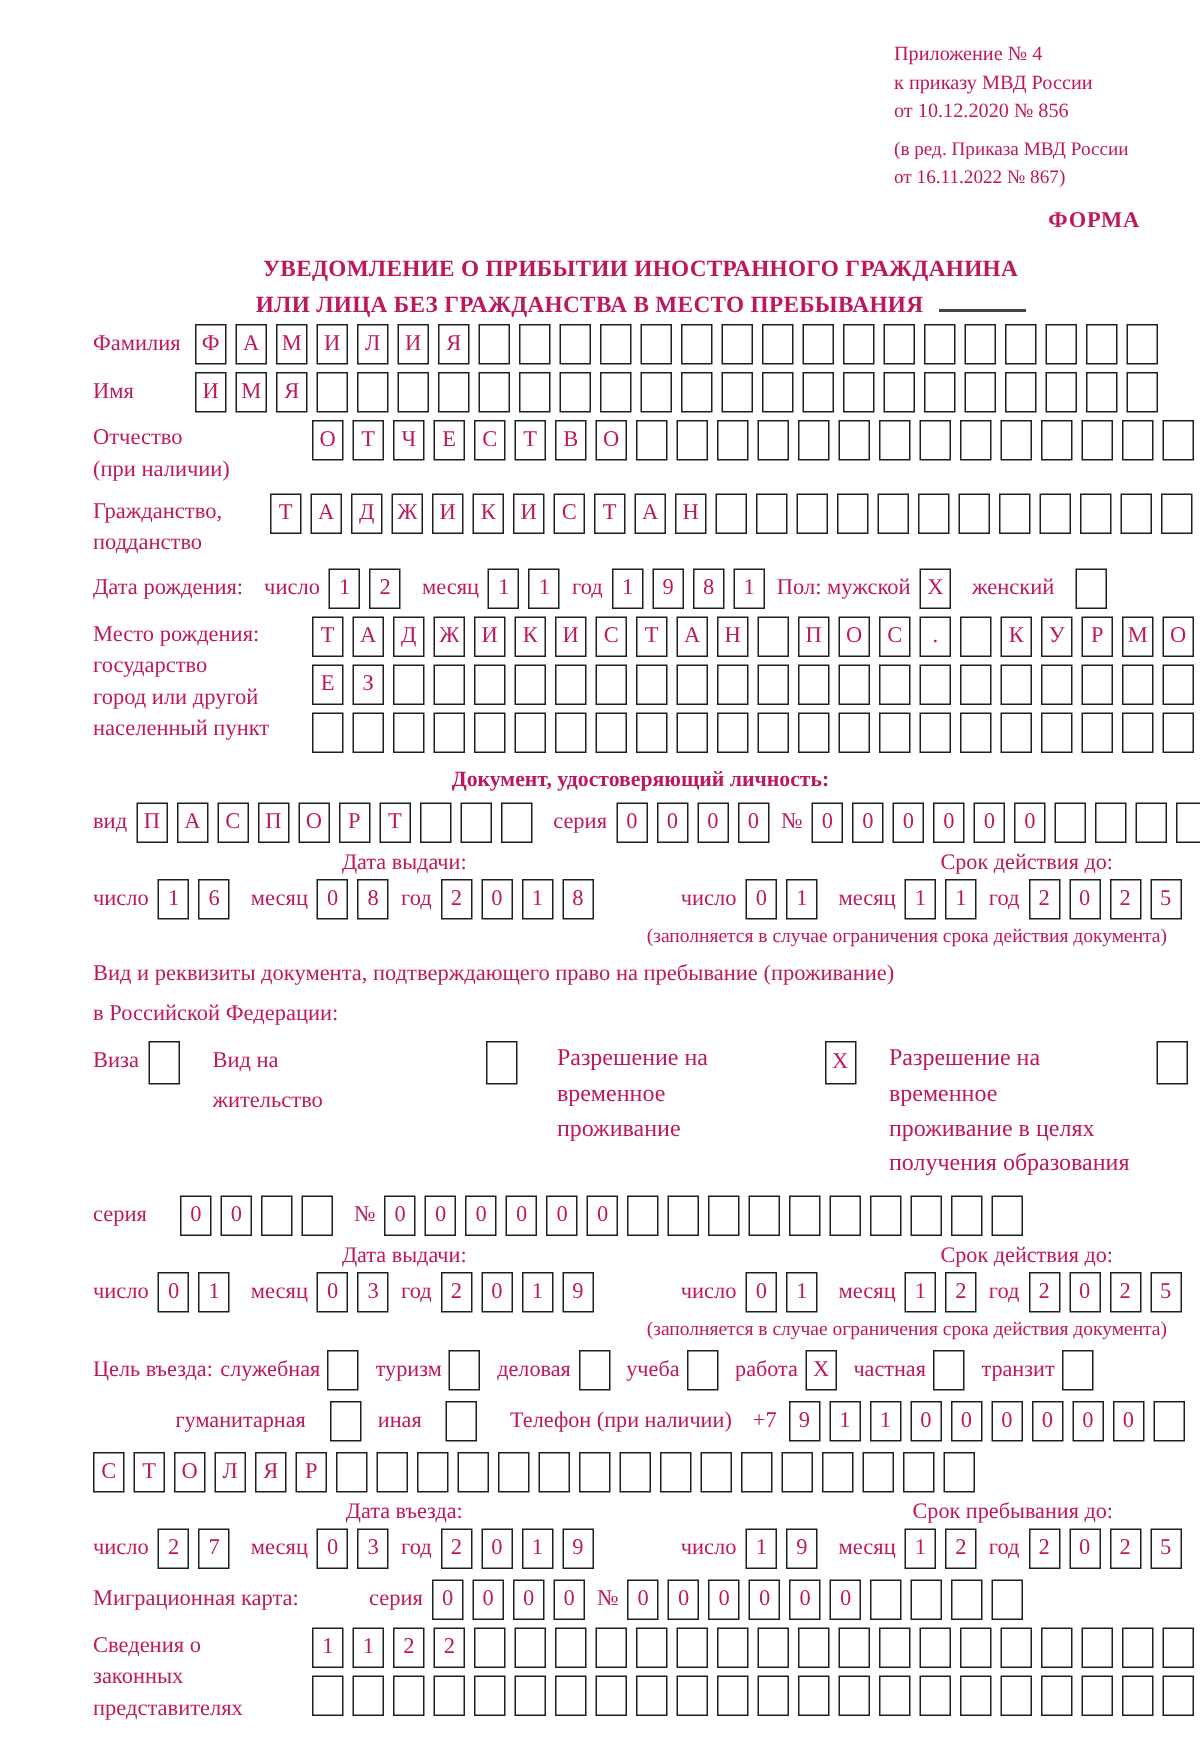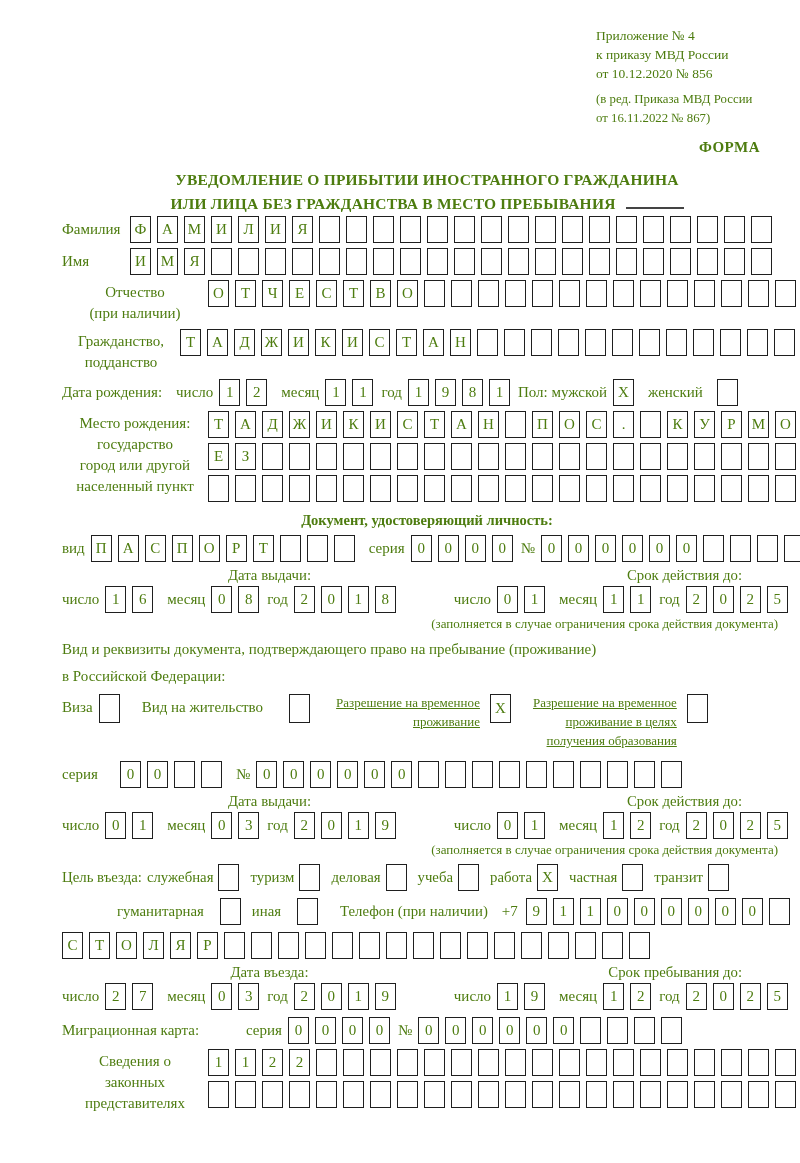--- a/index.html
+++ b/index.html
@@ -1,31 +1,31 @@
 <!DOCTYPE html>
 <html><head>
 <meta charset="utf-8">
 <style>
   html,body{margin:0;padding:0;background:#fff;}
   .page{
     position:relative;width:800px;height:1163px;box-sizing:border-box;
-    background:#fff;color:#4d7c0f;
+    background:#fff;color:#be185d;
     font-family:"Liberation Serif","DejaVu Serif",serif;
     padding:26px 8px 0 62px;overflow:hidden;font-size:15px;
   }
   .appendix{margin-left:auto;width:196px;font-size:13.5px;line-height:1.42;}
   .appendix .ap2{margin-top:7px;font-size:12.8px;}
   .forma{text-align:right;padding-right:32px;font-weight:bold;font-size:15px;margin-top:12px;letter-spacing:.5px;}
   .title{ text-align:center;font-weight:bold;font-size:15.5px;line-height:1.55;margin-top:12px;letter-spacing:.2px;}
   .title .uline{display:inline-block;width:58px;border-bottom:2.2px solid #444;height:13px;margin-left:10px;}
   .sec-head{font-weight:bold;font-size:14.2px;margin:20px 0 14px 2px;letter-spacing:.2px;}
 
   .frow{display:flex;align-items:flex-start;margin-bottom:5px;}
   .flab{flex:0 0 auto;line-height:27px;}
-  .flab.ml{line-height:21px;padding-top:2px;text-align:center;}
+  .flab.ml{line-height:21px;padding-top:2px;}
   .w68{width:68px;} .w118{width:118px;} .w146{width:146px;}
   .cells{display:inline-flex;gap:6px;flex-wrap:nowrap;}
   .cell{
     width:21px;height:27px;box-sizing:border-box;border:1.8px solid #1f1f1f;
     display:inline-flex;align-items:center;justify-content:center;
     font-size:15px;background:#fff;flex:0 0 21px;
   }
   .stack .cells{margin-bottom:5px;}
   .stack{display:flex;flex-direction:column;}
 
@@ -39,21 +39,21 @@
   .dh2{margin-left:115px;width:250px;text-align:right;}
   .dates-row{display:flex;align-items:center;margin-top:2px;}
   .dg{display:inline-flex;align-items:center;}
   .dg-right{margin-left:58px;}
   .note{font-size:13px;text-align:right;padding-right:14px;margin:3px 0 6px;}
 
   .plain{margin:4px 0 2px;line-height:1.55;}
   .res-row{display:flex;align-items:flex-start;margin:6px 0 10px;}
   .opt{display:flex;align-items:flex-start;}
   .opt-lbl{line-height:27px;}
-  .opt-lines{text-align:right;line-height:1.45;font-size:13px;text-decoration:underline;}
+  .opt-lines{text-align:left;line-height:1.45;font-size:16px;}
   .opt-lines span{display:block;}
   .opt .cells{margin-left:10px;margin-top:0;}
   .cb .cell{height:29px;}
 
   .purpose{display:flex;align-items:center;margin-bottom:7px;flex-wrap:nowrap;}
   .purpose .p-lbl{margin-right:5px;font-size:14.8px;text-align:center;}
   .purpose .p-gap{margin-left:11px;}
   .ind55{margin-left:55px;}
   .phone-lbl{margin-left:22px;margin-right:14px;font-size:14.8px;}
   .p7{margin-right:8px;}
@@ -406,21 +406,21 @@
   <div class="plain">Вид и реквизиты документа, подтверждающего право на пребывание (проживание)</div>
   <div class="plain">в Российской Федерации:</div>
 
   <div class="res-row">
     <div class="opt">
       <span class="opt-lbl">Виза</span>
       <span class="cells cb" style="margin-left:6px;">
           <span class="cell"></span>
         </span>
     </div>
-    <div class="opt" style="margin-left:22px;">
+    <div class="opt" style="margin-left:22px;gap:44px;">
       <span class="opt-lbl">Вид на жительство</span>
       <span class="cells cb" style="margin-left:26px;">
           <span class="cell"></span>
         </span>
     </div>
     <div class="opt" style="margin-left:26px;">
       <span class="opt-lines">
         <span>Разрешение на временное</span>
         <span>проживание</span>
       </span>

